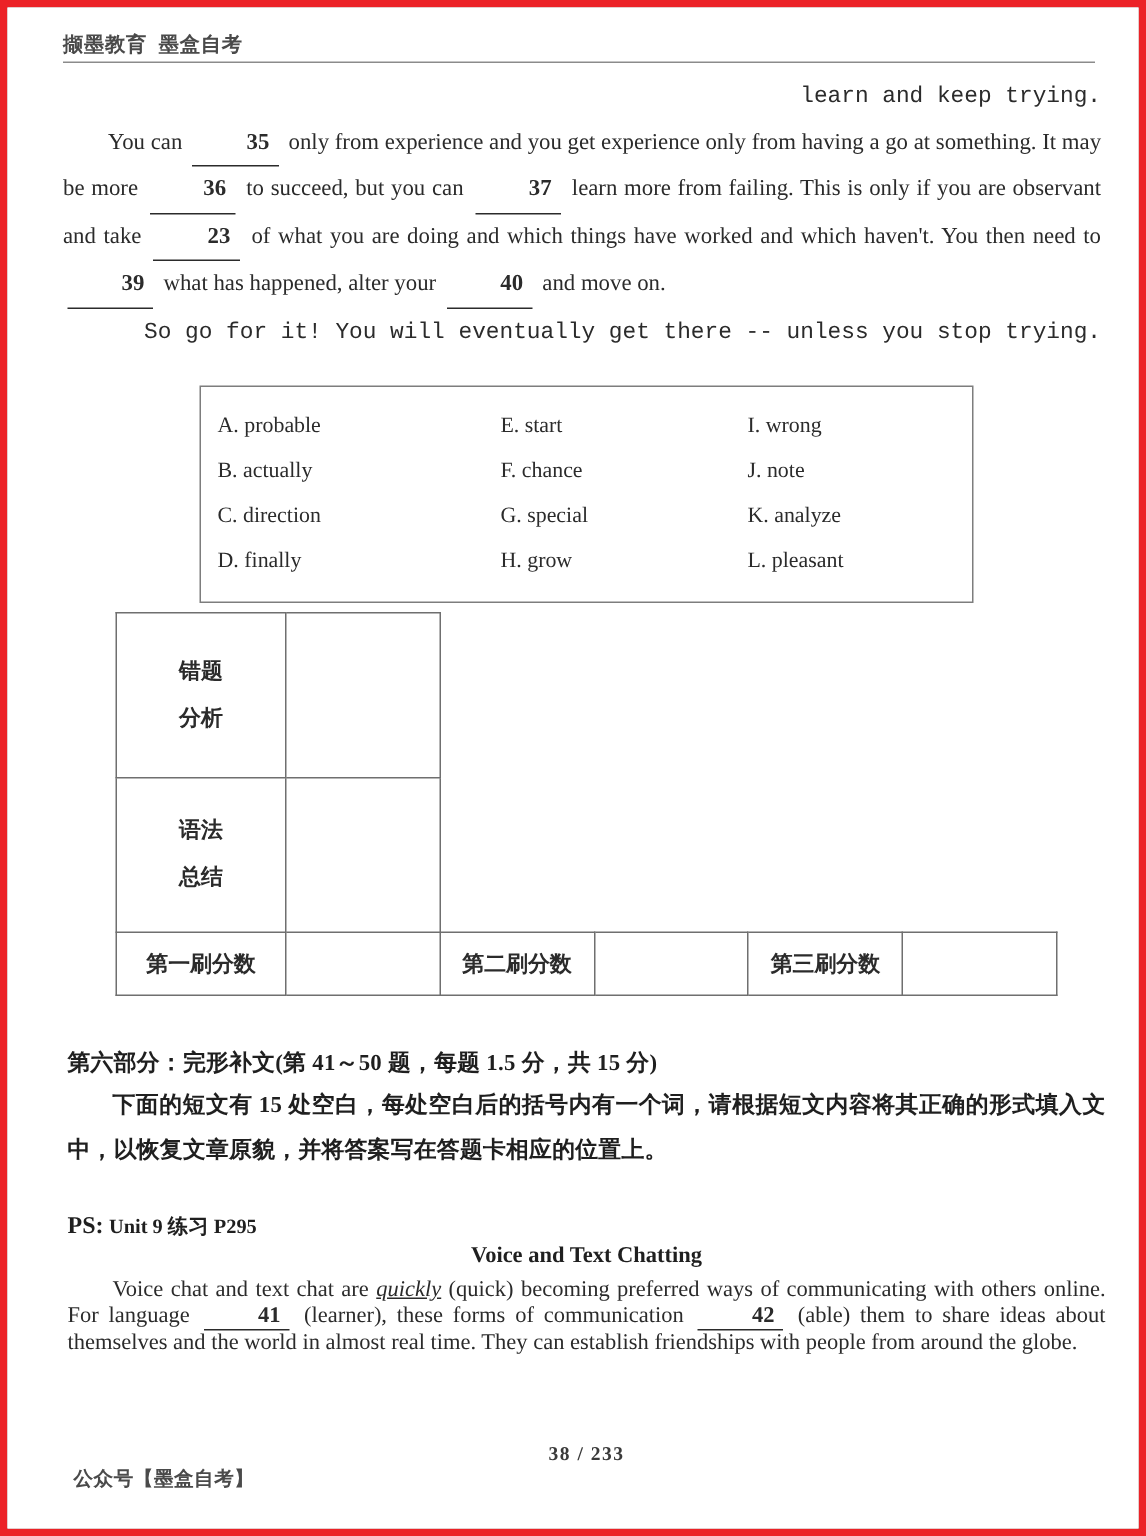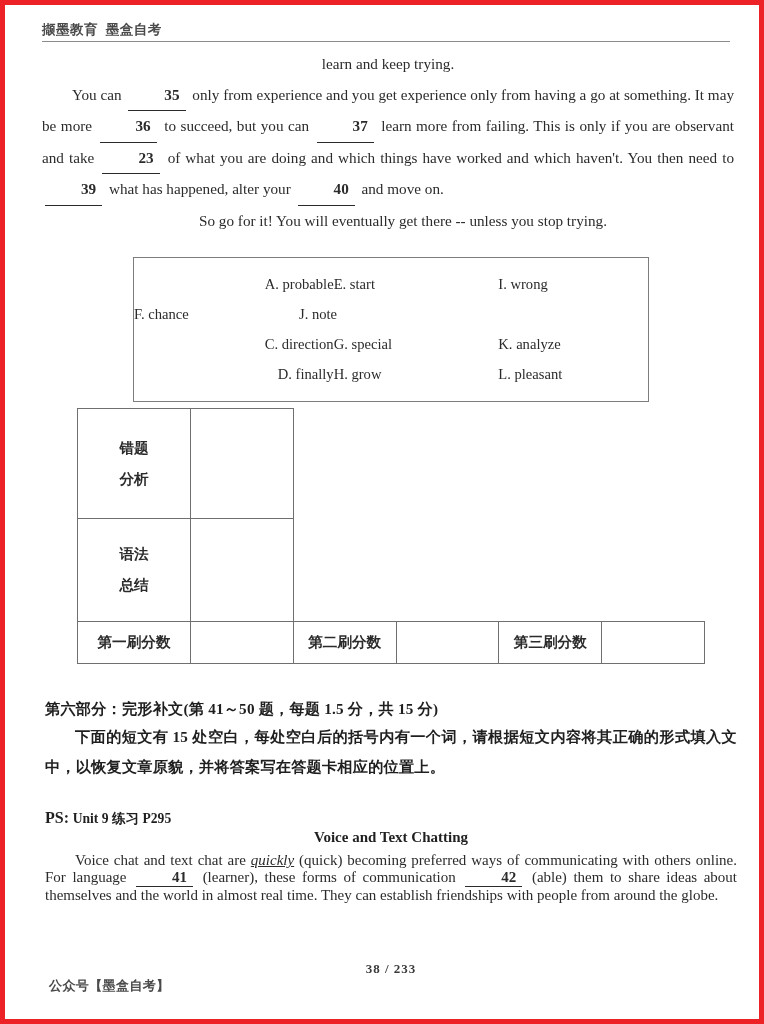--- a/index.html
+++ b/index.html
@@ -66,21 +66,21 @@
   p.para {
     margin: 0 0 0 0;
     font-size: 15.2px;
     line-height: 30.5px;
     color: #2b2b2b;
     text-align: justify;
     text-justify: inter-word;
     font-weight: 500;
   }
   p.para.indent { text-indent: 30px; }
-  p.nojust { text-align: center; }
+  p.nojust { text-align: right; font-family: Liberation Mono, monospace; }
   .blank {
     display: inline-block;
     min-width: 40px;
     text-align: center;
     border-bottom: 1.4px solid #2b2b2b;
     padding: 0 6px;
     margin: 0 3px;
     font-weight: 600;
   }
 
@@ -99,21 +99,21 @@
     display: flex;
     height: 30px;
     align-items: center;
   }
   .options-cell {
     font-size: 14.6px;
     color: #2b2b2b;
     font-weight: 500;
     box-sizing: border-box;
   }
-  .opt-c1 { width: 200px; padding-left: 11px; text-align: right; }
+  .opt-c1 { width: 200px; padding-left: 11px; }
   .opt-c2 { width: 165px; }
   .opt-c3 { width: 150px; }
 
   
   .review-table {
     position: absolute;
     left: 68px;
     top: 399px;
     width: 628px;
     border-collapse: collapse;
@@ -283,20 +283,21 @@
       <p class="para indent nojust">So go for it! You will eventually get there -- unless you stop trying.</p>
     </div>
 
     <div class="options-box">
       <div class="options-row">
         <div class="options-cell opt-c1">A. probable</div>
         <div class="options-cell opt-c2">E. start</div>
         <div class="options-cell opt-c3">I. wrong</div>
       </div>
       <div class="options-row">
+        <div class="options-cell opt-c1">B. actually</div>
         <div class="options-cell opt-c2">F. chance</div>
         <div class="options-cell opt-c3">J. note</div>
       </div>
       <div class="options-row">
         <div class="options-cell opt-c1">C. direction</div>
         <div class="options-cell opt-c2">G. special</div>
         <div class="options-cell opt-c3">K. analyze</div>
       </div>
       <div class="options-row">
         <div class="options-cell opt-c1">D. finally</div>

